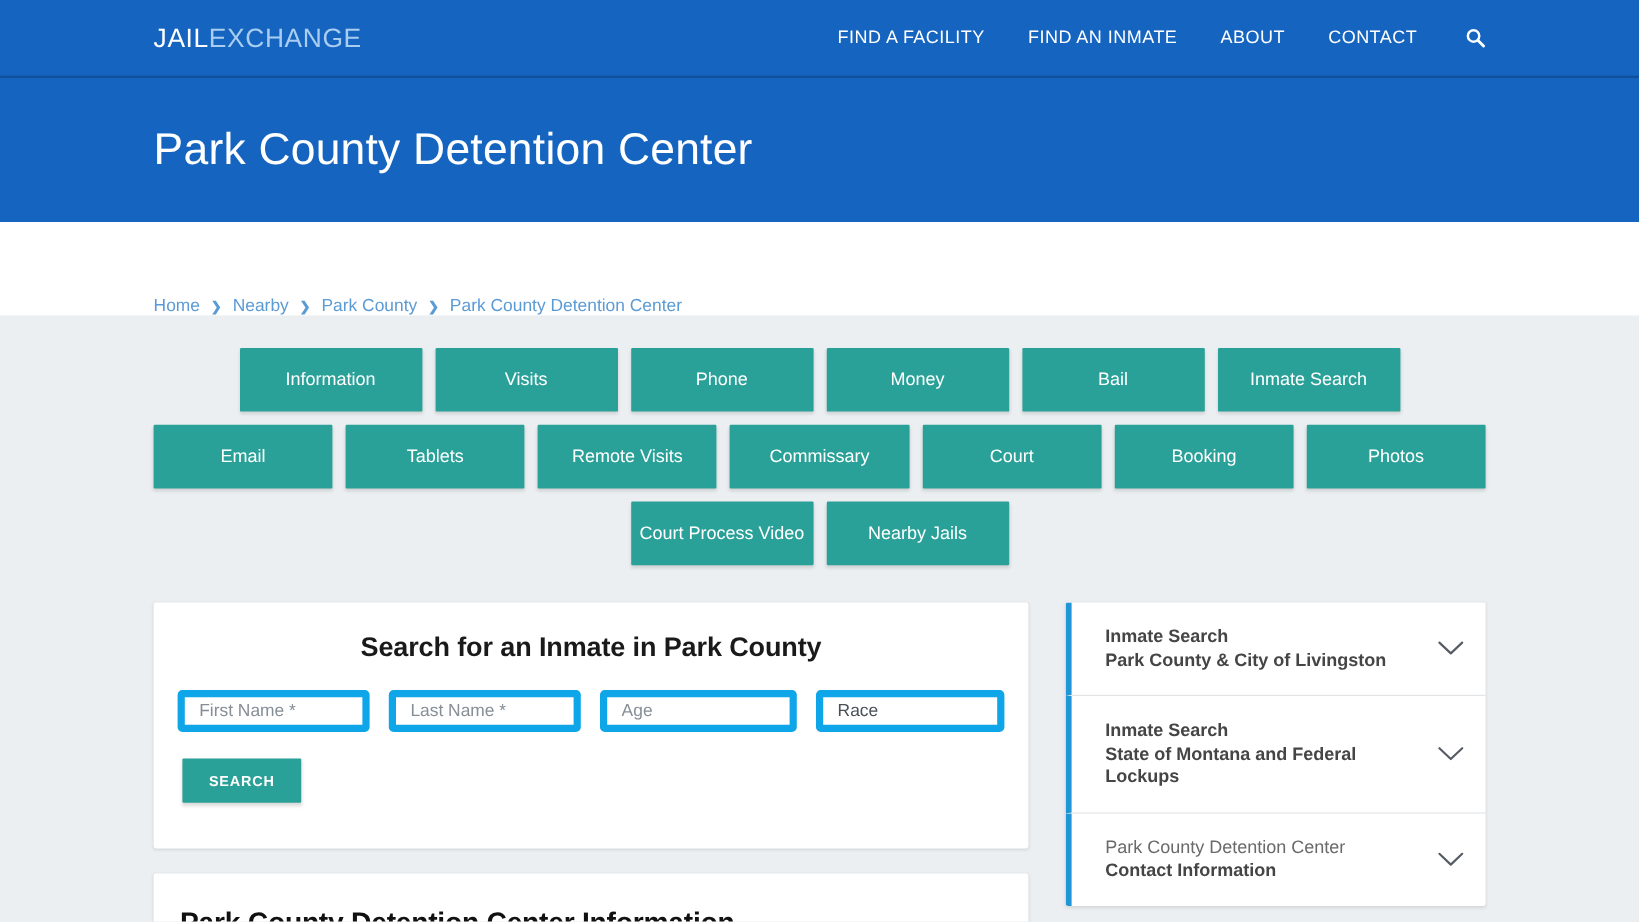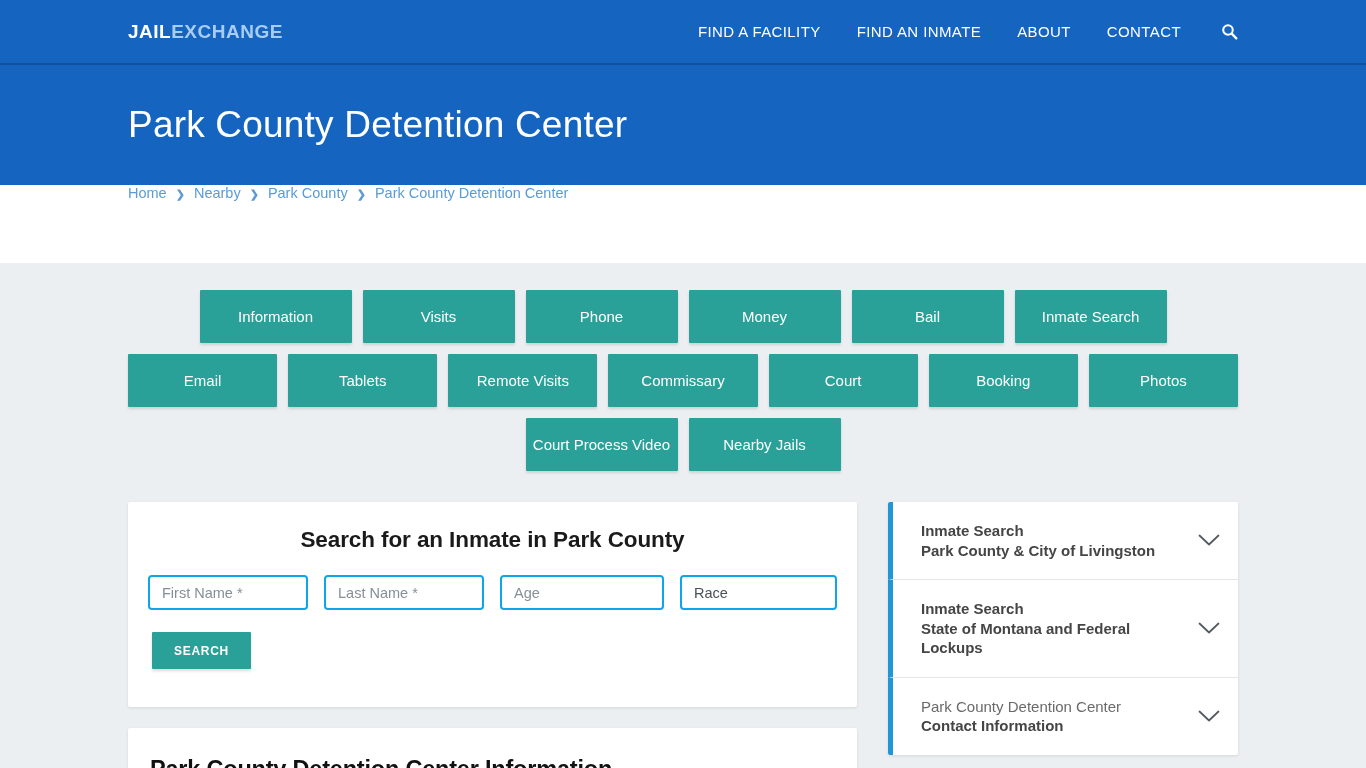--- a/index.html
+++ b/index.html
@@ -18,22 +18,22 @@
     height: 65px;
     background: #1565c0;
     border-bottom: 2px solid #11509c;
     display: flex;
     align-items: center;
     padding: 0 0 0 0;
     position: relative;
   }
   .logo {
     margin-left: 128px;
-    font-size: 19px;
-    font-weight: bold;
+    font-size: 22px;
+    font-weight: normal;
     letter-spacing: 0.5px;
     line-height: 1;
     white-space: nowrap;
   }
   .logo .lg-jail { color: #ffffff; }
   .logo .lg-exch { color: #a8cdf0; }
 
   .nav {
     margin-left: auto;
     margin-right: 128px;
@@ -72,21 +72,21 @@
     font-weight: 400;
     letter-spacing: 0.2px;
     line-height: 1.1;
   }
 
   
   .crumbbar {
     height: 78px;
     background: #ffffff;
     display: flex;
-    align-items: flex-start;
+    align-items: flex-end;
   }
   .crumbs {
     margin-left: 128px;
     display: flex;
     align-items: center;
     font-size: 14.5px;
   }
   .crumbs a {
     color: #5b9bd5;
     text-decoration: none;
@@ -173,21 +173,21 @@
     letter-spacing: -0.1px;
   }
   .fieldrow {
     display: flex;
     gap: 16px;
     padding: 0 0px;
   }
   .fieldrow input,
   .fieldrow select {
     height: 35px;
-    border: 2px solid #0ea5e9;
+    border: 6px solid #0ea5e9;
     border-radius: 4px;
     padding: 0 12px;
     font-size: 14.5px;
     color: #495057;
     font-family: inherit;
     background: #ffffff;
     outline: none;
   }
   .fieldrow input::placeholder { color: #868e96; }
   .f-first { width: 160px; }

